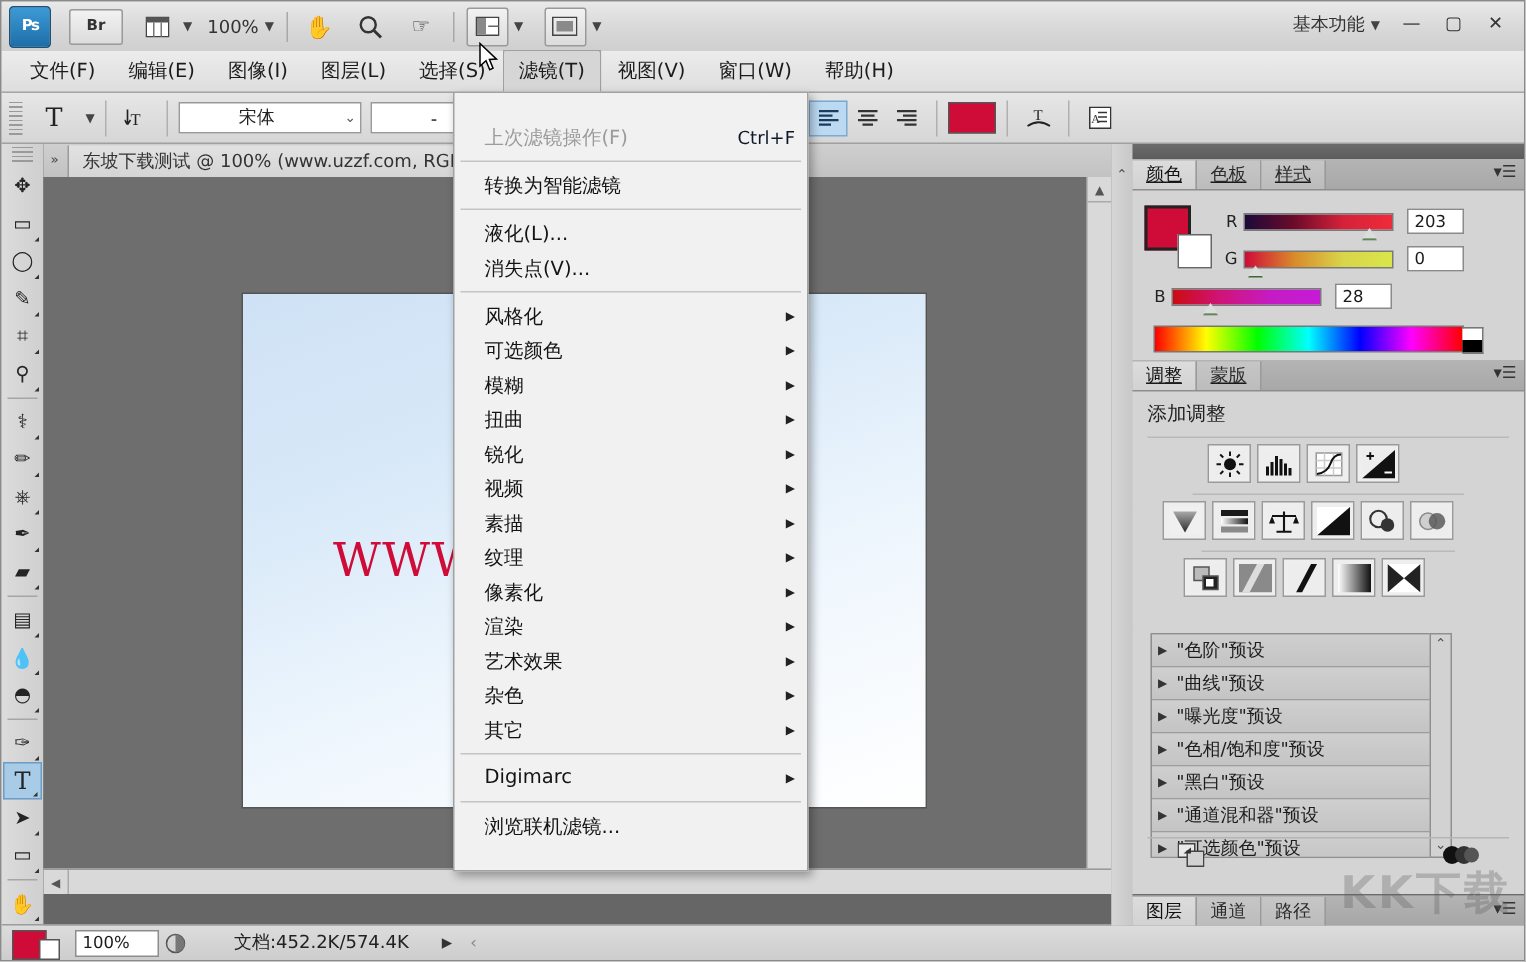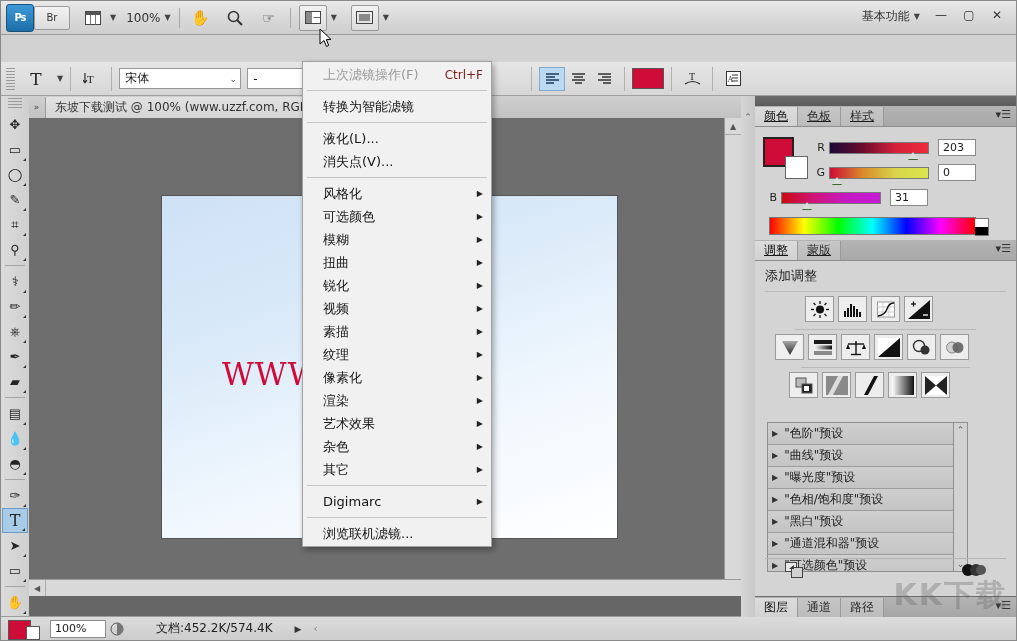--- a/index.html
+++ b/index.html
@@ -17,21 +17,21 @@
     background:linear-gradient(#e9e9e9,#d8d8d8 55%,#cfcfcf);
     border-bottom:1px solid #9a9a9a;display:flex;align-items:center;}
   .ps-logo{width:26px;height:26px;margin-left:5px;border-radius:3px;
     background:linear-gradient(#3d9ad6,#1d6ea8);
     color:#fff;font-weight:bold;font-size:10px;
     display:flex;align-items:center;justify-content:center;
     border:1px solid #16537d;letter-spacing:-1px;}
   .bt{height:24px;min-width:24px;display:flex;align-items:center;justify-content:center;
       border:1px solid transparent;border-radius:2px;color:#333;}
   .bt.box{border:1px solid #9a9a9a;background:linear-gradient(#f2f2f2,#dcdcdc);}
-  .bridge{font-size:10px;font-weight:normal;padding:0 5px;height:22px;}
+  .bridge{margin-left:12px;font-size:10px;font-weight:bold;padding:0 5px;height:22px;}
   .sep{width:1px;height:20px;background:#a8a8a8;margin:0 8px;}
   .caret{margin-left:4px;font-size:8px;color:#444;}
   .zoomlbl{font-size:12px;color:#333;margin-left:10px;}
   .right-ws{position:absolute;right:96px;top:7px;display:flex;align-items:center;
     font-size:12px;color:#333;}
   .wctl{position:absolute;top:4px;right:6px;display:flex;gap:2px;align-items:center;}
   .wctl div{width:26px;height:20px;display:flex;align-items:center;justify-content:center;
     font-size:12px;color:#333;}
 
   
@@ -46,21 +46,21 @@
   .optbar{position:absolute;left:0;top:61px;width:1015px;height:34px;
     background:linear-gradient(#e6e6e6,#d6d6d6);border-bottom:1px solid #a0a0a0;
     display:flex;align-items:center;box-sizing:border-box;}
   .grip{width:9px;height:22px;margin:0 4px 0 5px;
     background-image:repeating-linear-gradient(#9a9a9a 0 1px,transparent 1px 3px);}
   .toolpreview{width:34px;height:24px;display:flex;align-items:center;justify-content:center;
     font-size:17px;font-family:"DejaVu Serif","Liberation Serif",serif;color:#222;}
   .obsep{width:1px;height:24px;background:#b0b0b0;margin:0 7px;}
   .combo{height:21px;border:1px solid #999;background:#fff;display:flex;align-items:center;
     justify-content:space-between;padding:0 3px 0 5px;font-size:12px;color:#222;box-sizing:border-box;}
-  .combo .cv{overflow:hidden;white-space:nowrap;}
+  .combo .cv{overflow:hidden;white-space:nowrap;margin-left:34px;}
   .combo .ar{color:#555;font-size:9px;padding-left:4px;}
   .obtn{width:24px;height:22px;display:flex;align-items:center;justify-content:center;
     border:1px solid transparent;}
   .obtn.on{background:#bcd9f2;border:1px solid #7fa9cf;}
   .swatch-opt{width:30px;height:19px;border:1px solid #555;}
 
   
   .toolbar{position:absolute;left:0;top:95px;width:28px;height:521px;
     background:linear-gradient(to right,#dcdcdc,#cfcfcf);border-right:1px solid #9b9b9b;}
   .tgrip{height:12px;margin:2px 7px 2px 7px;
@@ -164,27 +164,27 @@
   .pf-icons{display:flex;align-items:center;justify-content:space-between;height:24px;padding:0 20px;}
 
   .layerbar{position:absolute;left:0;bottom:0;width:261px;height:20px;
     background:linear-gradient(#b4b4b4,#a6a6a6);border-top:1px solid #6d6d6d;}
 
   .watermark{position:absolute;right:8px;bottom:24px;font-size:30px;font-weight:bold;
     color:rgba(90,90,90,.30);letter-spacing:2px;pointer-events:none;
     font-family:"DejaVu Sans","Liberation Sans",sans-serif;}
 
   
-  .dropdown{position:absolute;left:301px;top:60px;width:190px;
+  .dropdown{position:absolute;left:301px;top:60px;width:237px;
     background:#f1f1f1;border:1px solid #a2a2a2;box-shadow:2px 3px 6px rgba(0,0,0,.33);
-    z-index:100;padding:1px 0;box-sizing:border-box;}
+    z-index:100;padding:18px 0;box-sizing:border-box;}
   .mi{height:23px;display:flex;align-items:center;padding:0 8px 0 20px;
     font-size:13px;color:#141414;position:relative;white-space:nowrap;}
   .mi.disabled{color:#9b9b9b;}
-  .mi .acc{margin-left:auto;font-size:12px;color:#7f1d1d;padding-left:18px;}
+  .mi .acc{margin-left:auto;font-size:12px;color:#0f172a;padding-left:18px;}
   .mi .sub{margin-left:auto;font-size:8px;color:#222;padding-left:18px;}
   .mdiv{height:1px;background:#c4c4c4;margin:4px 4px;}
 
   .cursor{position:absolute;left:318px;top:27px;width:13px;height:20px;z-index:200;pointer-events:none;}
 </style>
 </head>
 <body>
 
 <div id="app">
 
@@ -232,20 +232,31 @@
       <span>基本功能</span>
       <span class="caret">▼</span>
     </div>
     <div class="wctl">
       <div>—</div>
       <div>▢</div>
       <div>✕</div>
     </div>
   </div>
 
+  <div class="menubar" id="menubar">
+      <div class="menuitem">文件(F)</div>
+      <div class="menuitem">编辑(E)</div>
+      <div class="menuitem">图像(I)</div>
+      <div class="menuitem">图层(L)</div>
+      <div class="menuitem">选择(S)</div>
+      <div class="menuitem open">滤镜(T)</div>
+      <div class="menuitem">视图(V)</div>
+      <div class="menuitem">窗口(W)</div>
+      <div class="menuitem">帮助(H)</div>
+    </div>
 
   <div class="optbar">
     <div class="grip"></div>
     <div class="toolpreview">T</div>
     <span class="caret">▼</span>
     <div class="obsep"></div>
     <div class="obtn">
       <svg width="17" height="17" viewBox="0 0 17 17">
           <text x="4" y="13" font-size="11" font-family="serif" fill="#222">T</text>
           <path d="M2 3 L2 13 M2 13 L0 10 M2 13 L4 10" stroke="#222" fill="none" stroke-width="1.1"></path>
@@ -474,21 +485,21 @@
               <div class="sl-track" style="background: linear-gradient(to right, rgb(207, 11, 56), rgb(217, 138, 42), rgb(216, 213, 74), rgb(217, 230, 74));">
                 <div class="sl-thumb" style="left: 2%;"></div>
               </div>
               <div class="sl-val">0</div>
             </div>
             <div class="slider-row">
               <div class="sl-label">B</div>
               <div class="sl-track" style="background: linear-gradient(to right, rgb(203, 12, 18), rgb(208, 20, 122), rgb(197, 27, 197), rgb(199, 26, 214));">
                 <div class="sl-thumb" style="left: 20%;"></div>
               </div>
-              <div class="sl-val">31</div>
+              <div class="sl-val">28</div>
             </div>
           </div>
       </div>
       <div class="spectrum">
         <div class="wk"></div>
       </div>
     </div>
 
     <div class="adjpanel">
       <div class="ptabrow" id="adjtabs">

